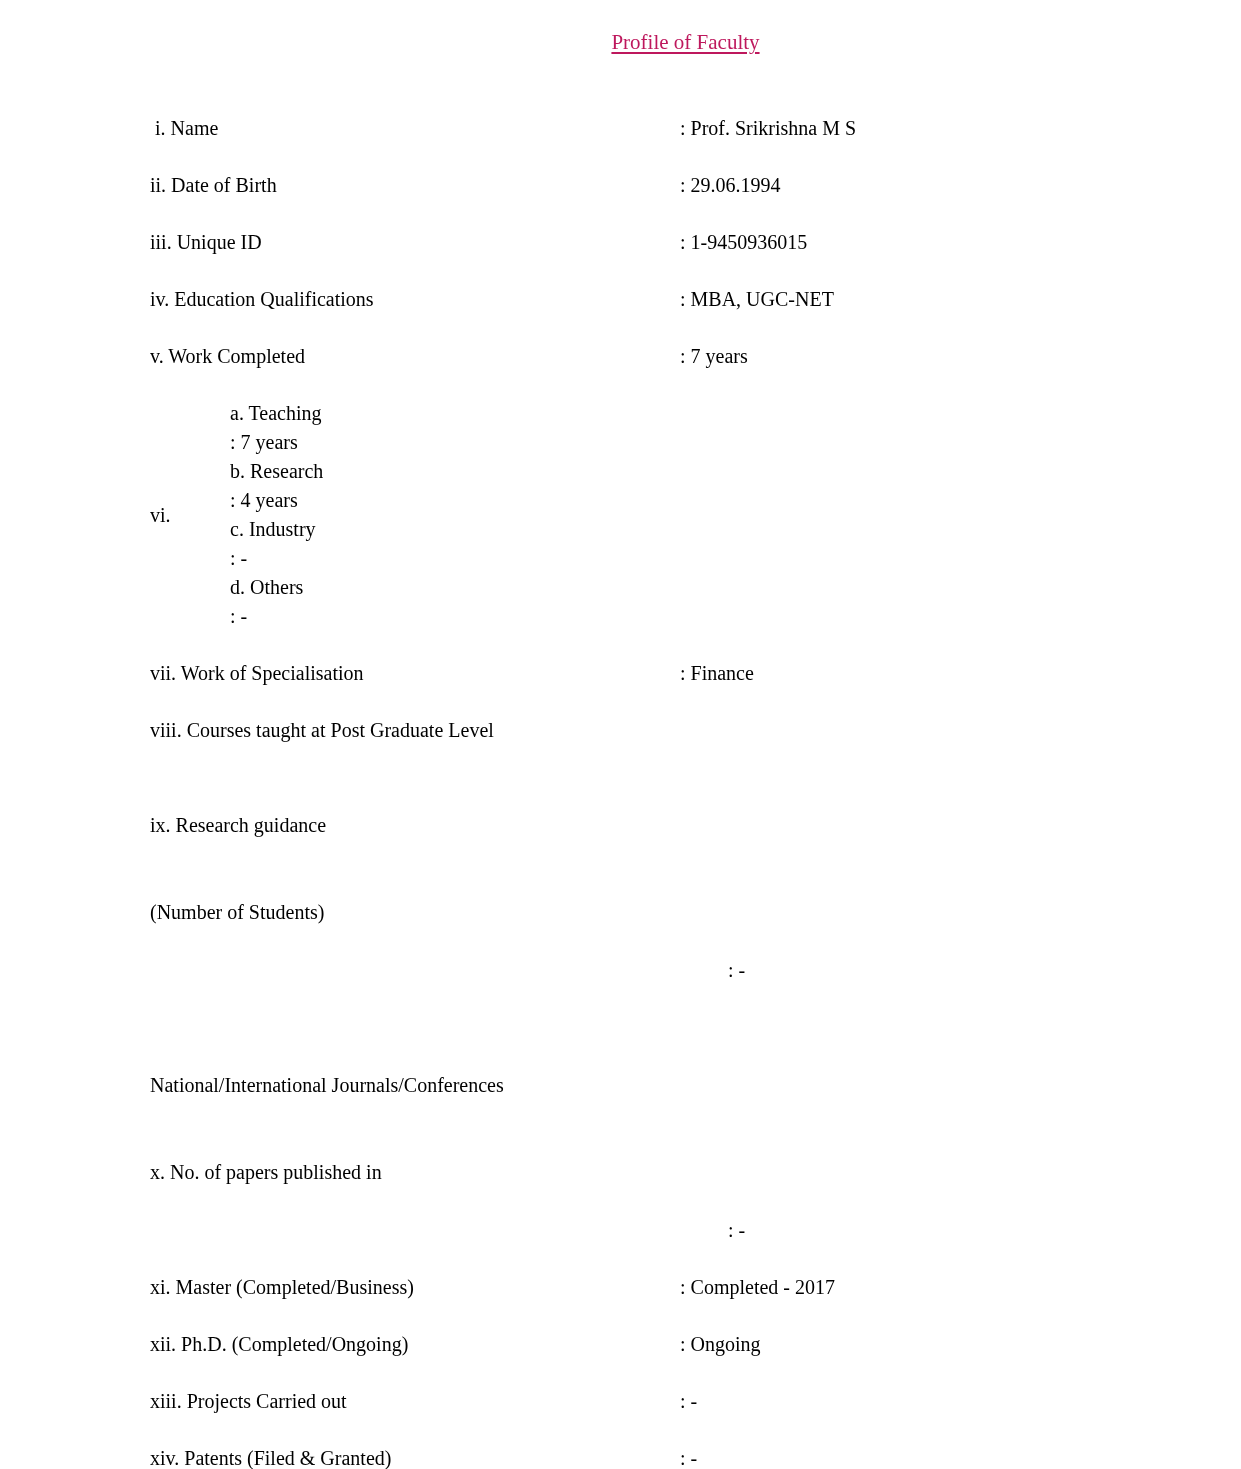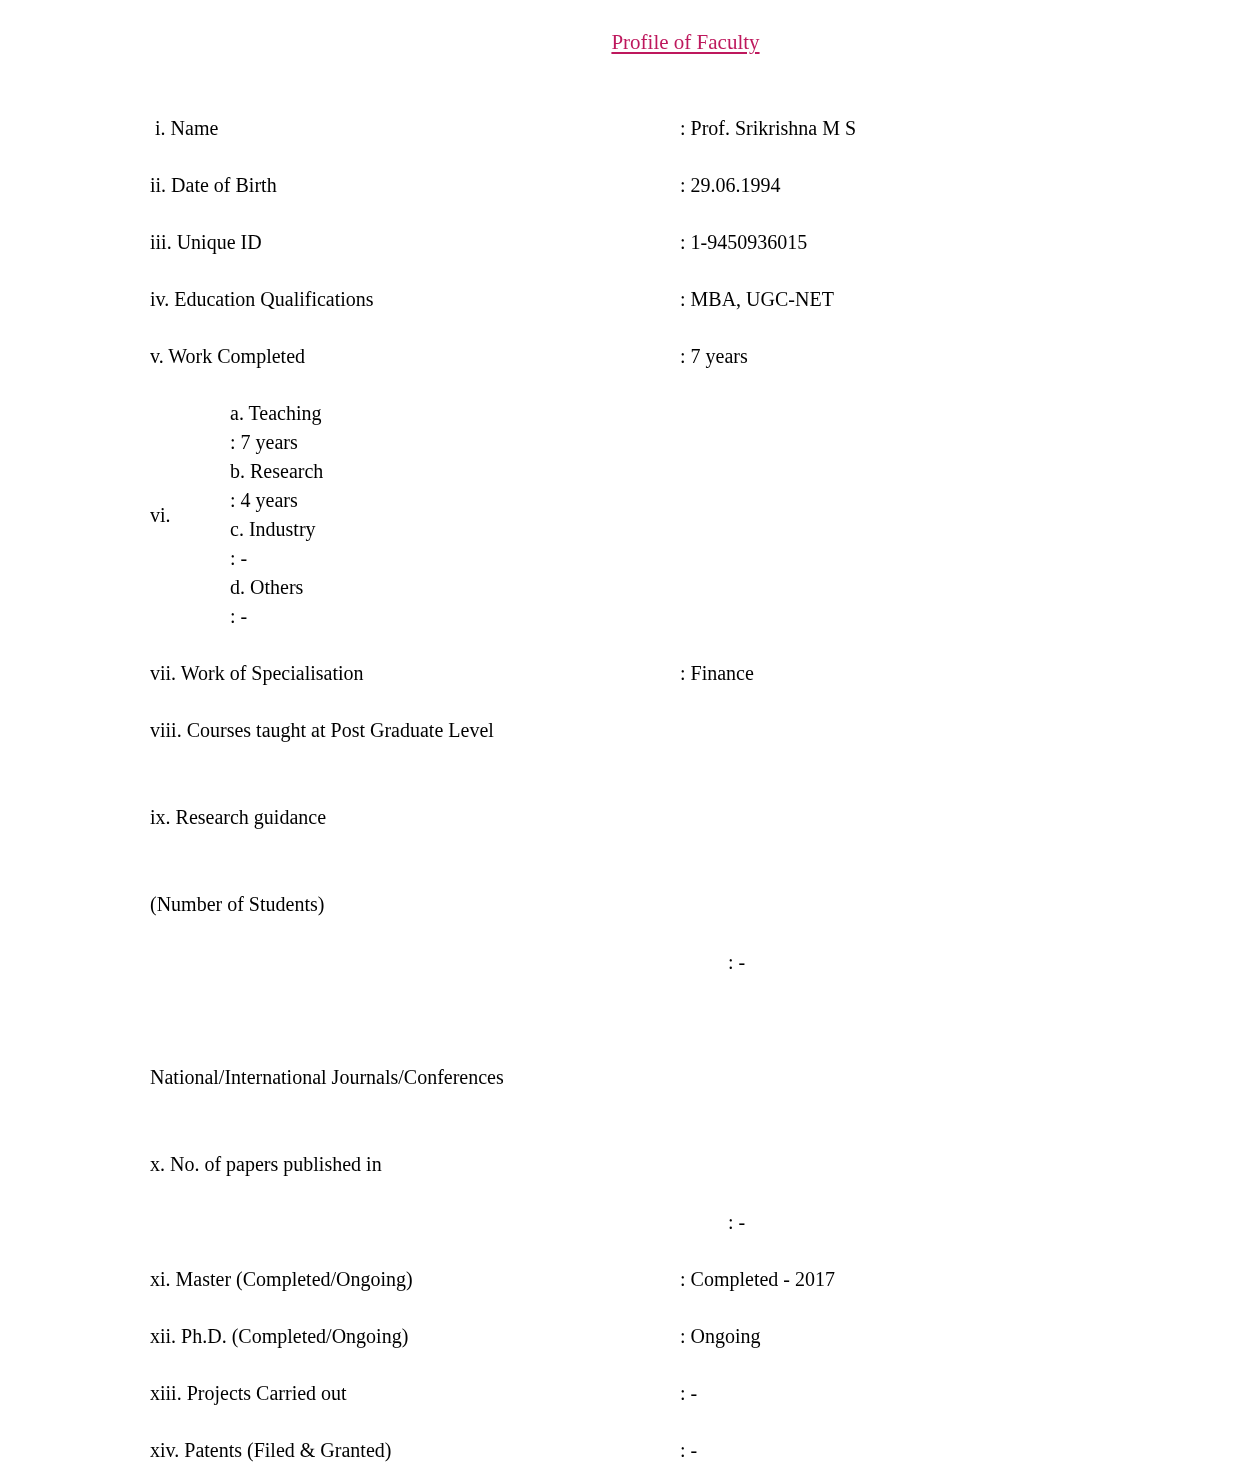--- a/index.html
+++ b/index.html
@@ -32,21 +32,21 @@
     text-underline-offset: 3px;
     font-size: 21px;
   }
   .row {
     display: flex;
     align-items: center;
     line-height: 29px;
     margin-bottom: 28px;
   }
   .row.bottom-align { align-items: flex-end; gap: 48px; }
-  .row.tight { margin-bottom: 0; gap: 15px; }
+  .row.tight { margin-bottom: 8px; gap: 15px; }
   .label {
     width: 530px;
     flex: none;
     white-space: pre-wrap;
   }
   .value {
     white-space: pre-wrap;
   }
   .value-lines .cont { padding-left: 12px; }
   .vi-numeral { width: 80px; flex: none; }
@@ -129,21 +129,21 @@
 
   <div class="row bottom-align">
     <div class="label">
       <div>National/International Journals/Conferences</div>
       <div>x. No. of papers published in</div>
     </div>
     <div class="value">: -</div>
   </div>
 
   <div class="row">
-    <div class="label">xi. Master (Completed/Ongoing)</div>
+    <div class="label">xi. Master (Completed/Business)</div>
     <div class="value">: Completed - 2017</div>
   </div>
 
   <div class="row">
     <div class="label">xii. Ph.D. (Completed/Ongoing)</div>
     <div class="value">: Ongoing</div>
   </div>
 
   <div class="row">
     <div class="label">xiii. Projects Carried out</div>

